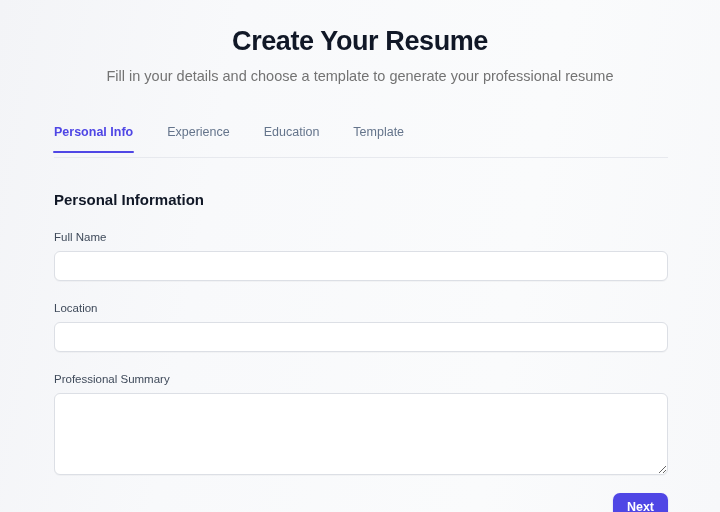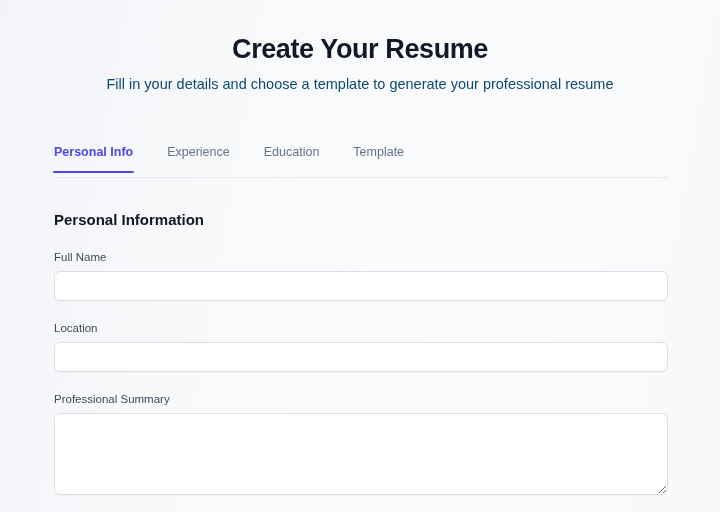--- a/index.html
+++ b/index.html
@@ -19,38 +19,37 @@
   }
 
   .page {
     position: relative;
     width: 720px;
     height: 512px;
   }
 
   
   .header {
-    padding-top: 12px;
+    padding-top: 24px;
     text-align: center;
-    margin-top: 20px;
   }
 
   .page-title {
     font-size: 27px;
     font-weight: bold;
     letter-spacing: -0.4px;
     color: #111827;
     line-height: 34px;
   }
 
   .page-subtitle {
     margin-top: 8px;
     font-size: 14.5px;
     font-weight: normal;
-    color: #0c4a6e;
+    color: #737373;
     line-height: 20px;
   }
 
   
   .card {
     position: absolute;
     left: 54px;
     top: 118px;
     width: 614px;
   }

